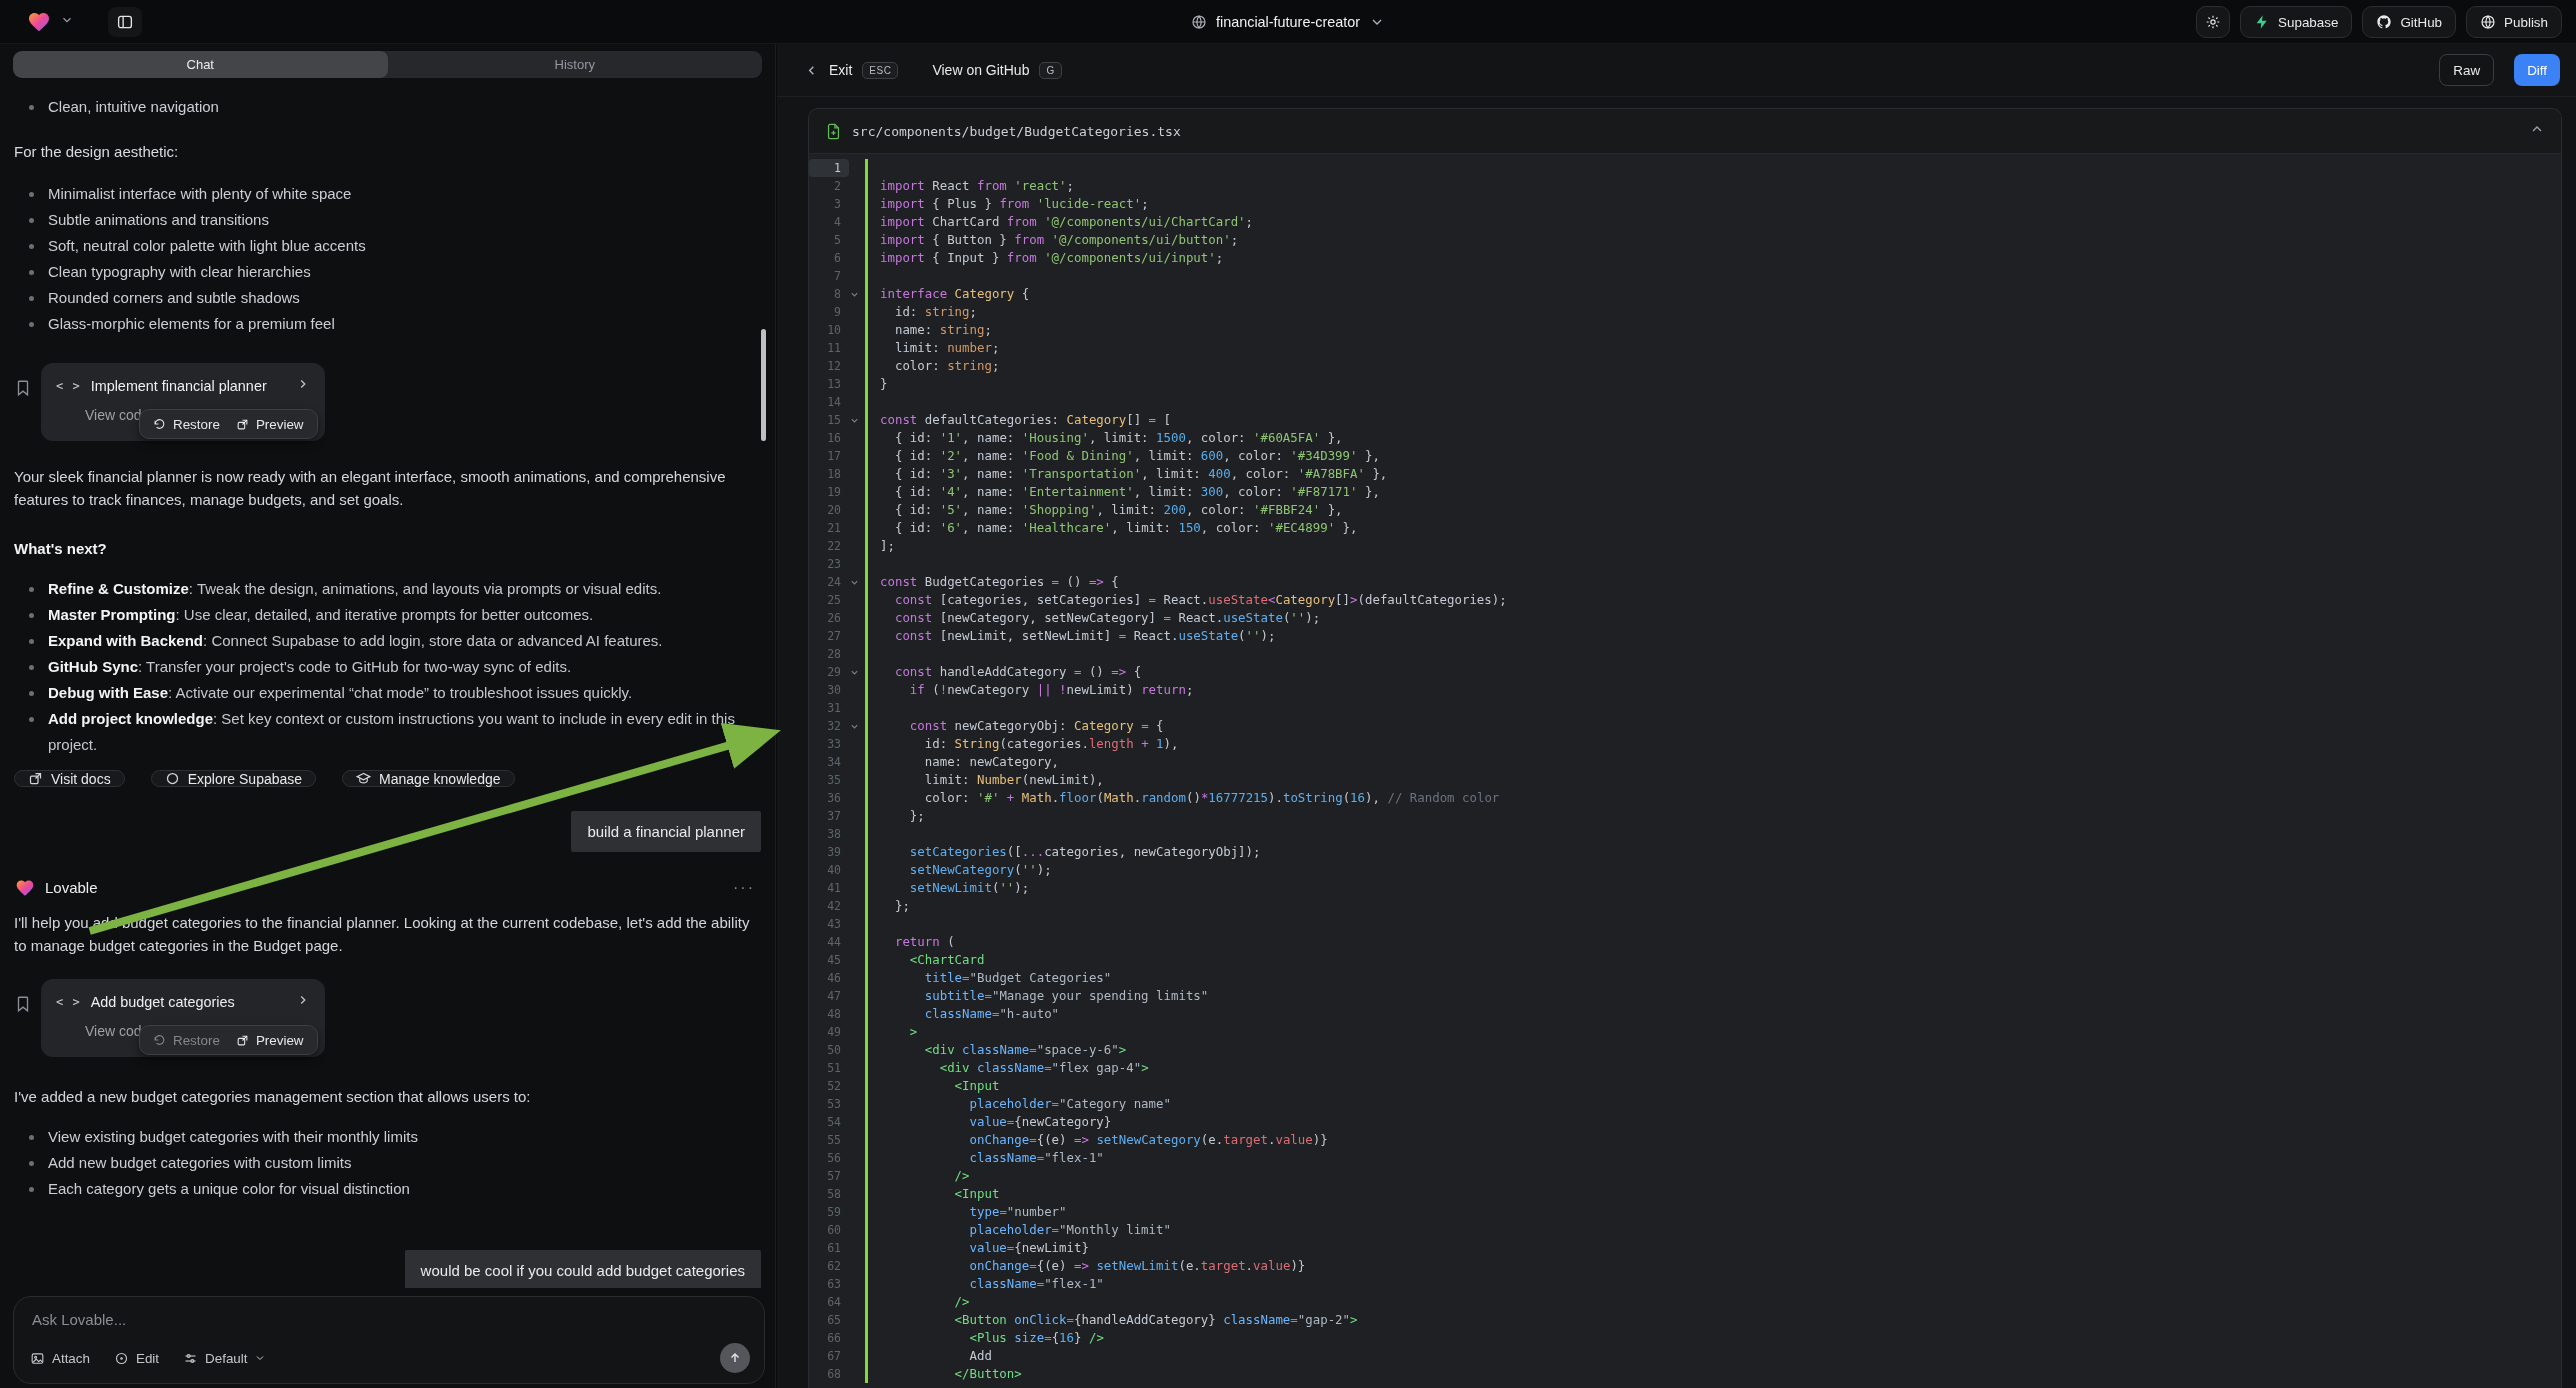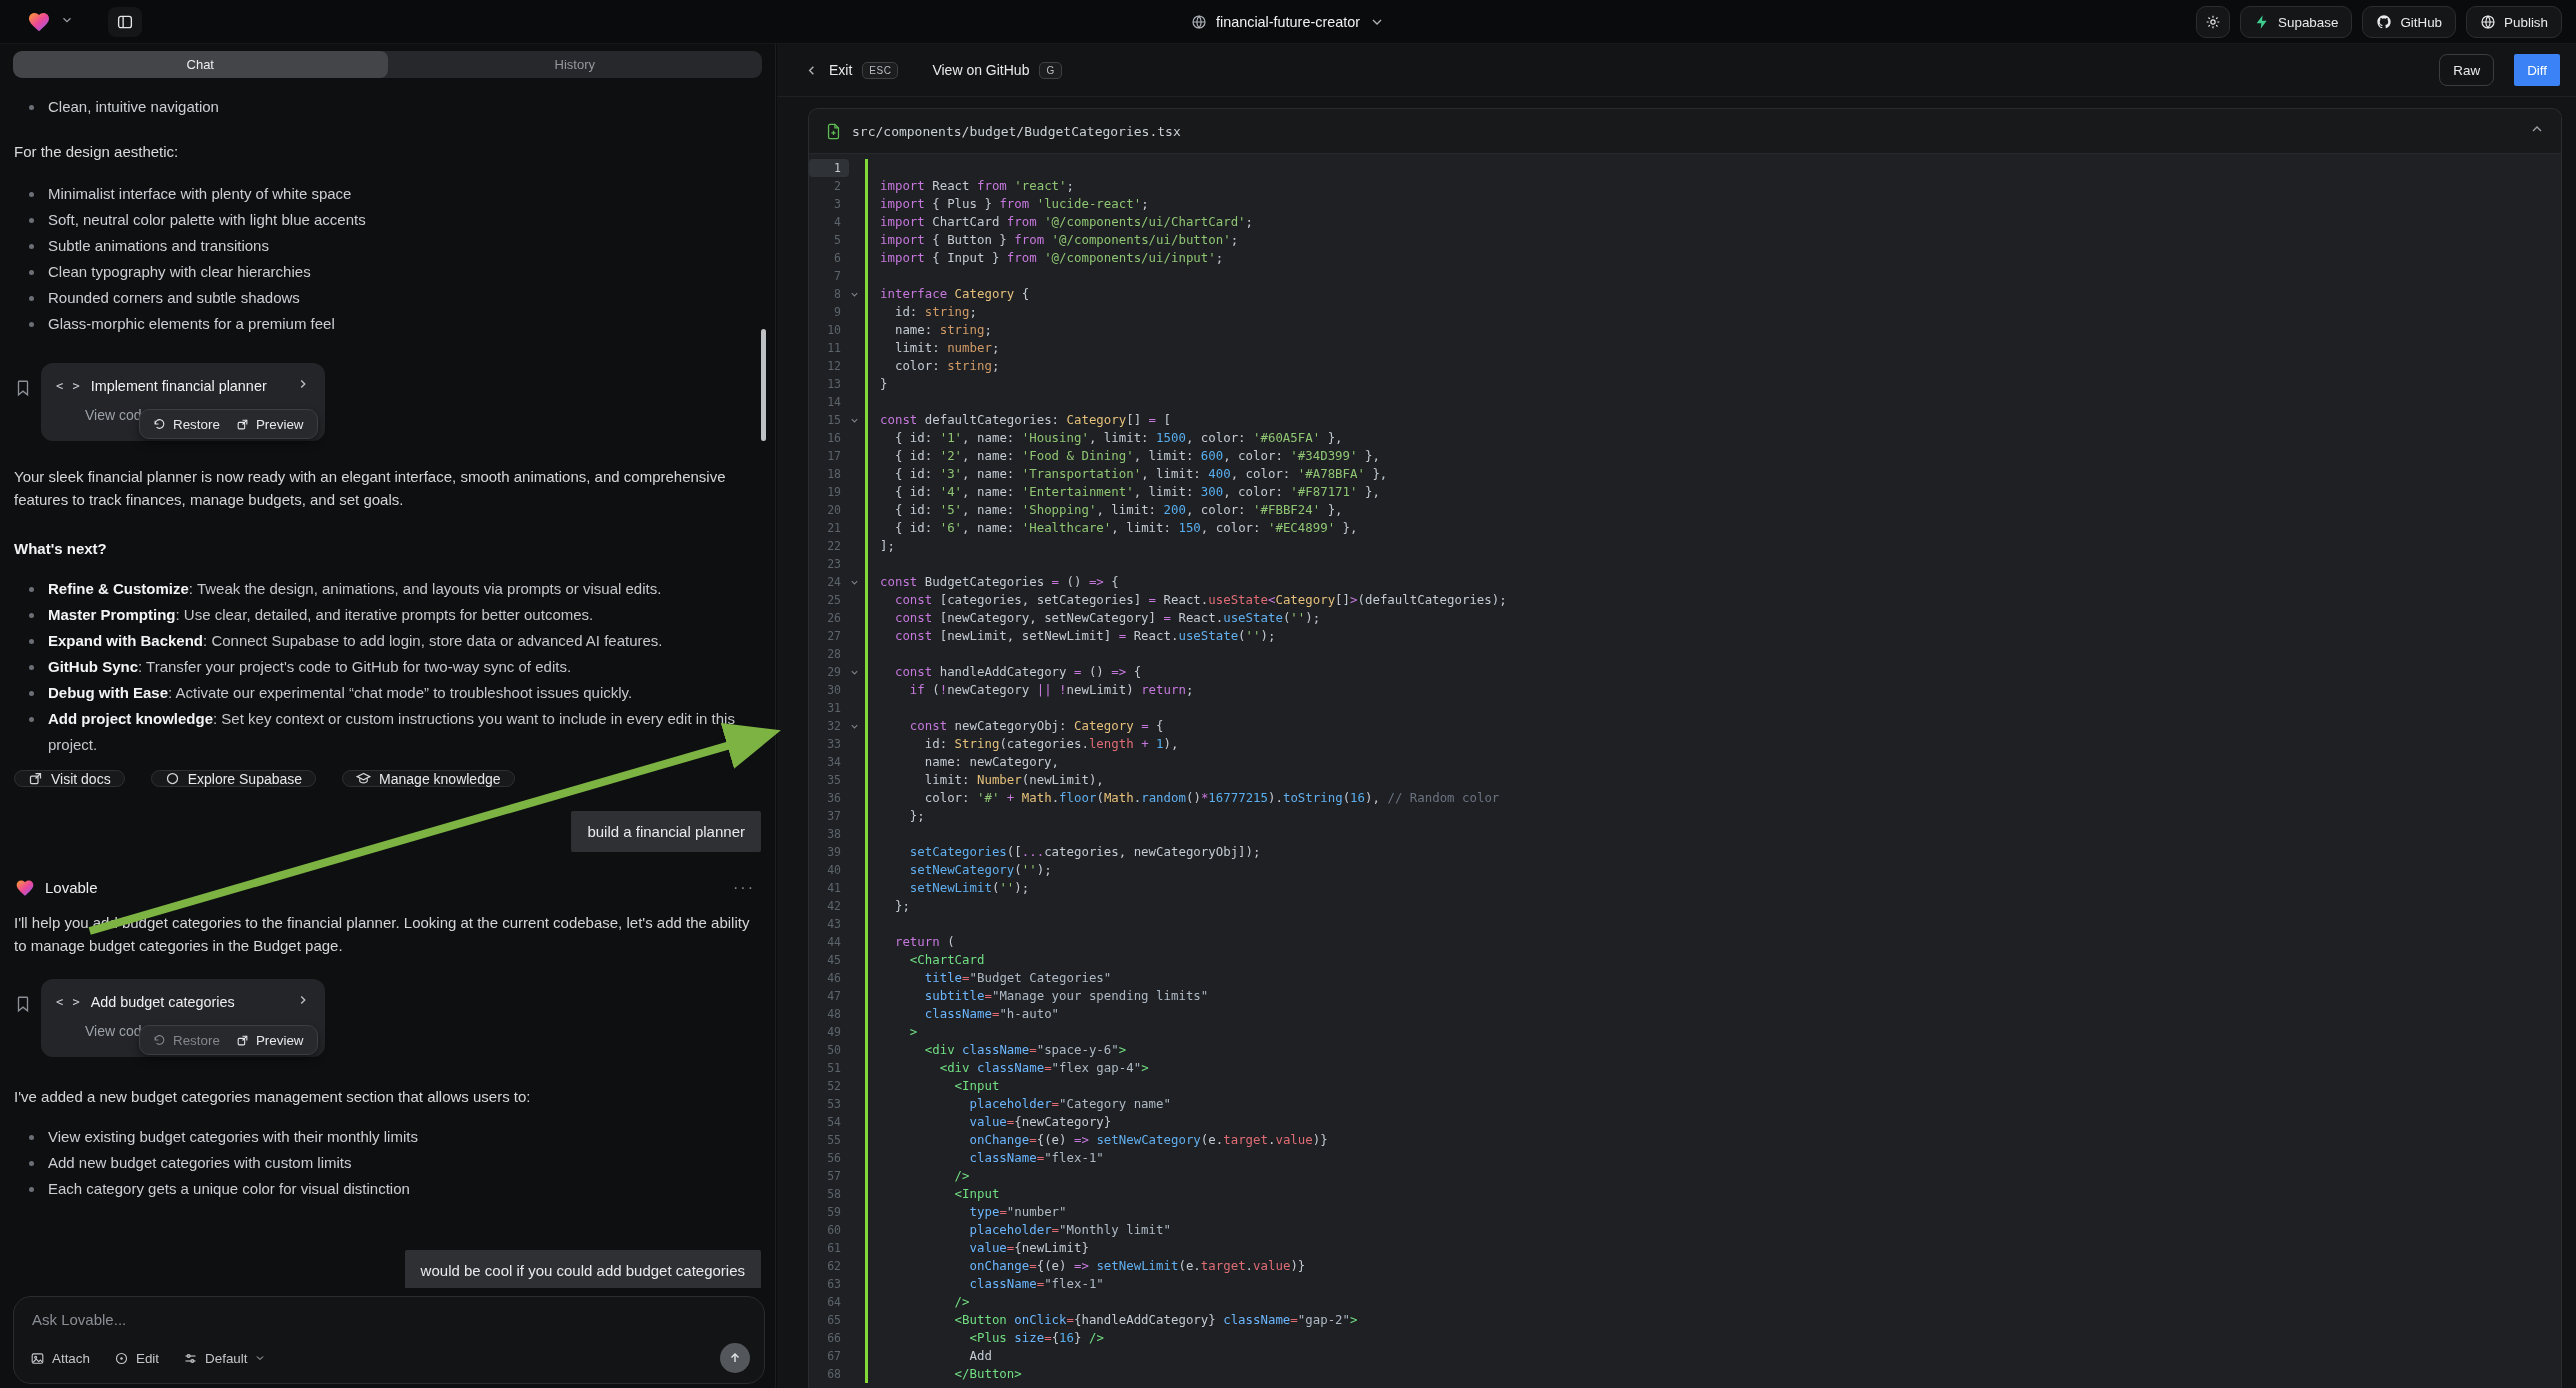--- a/index.html
+++ b/index.html
@@ -88,21 +88,21 @@
 
   
   .codepane { position:absolute; left:777px; top:44px; right:0; bottom:0; background:#121416; }
   .code-toolbar { position:absolute; left:0; right:0; top:0; height:53px; border-bottom:1px solid #1E2022; display:flex; align-items:center; padding-left:27px; gap:10px; color:#E8EAEB; font-size:14px; }
   .code-toolbar .back svg { width:15px; height:15px; stroke:#AEB3B8; }
   .kbd { font-size:10px; color:#B9BEC4; border:1px solid #3D4043; border-radius:5px; padding:2px 6px; letter-spacing:0.5px; background:#1B1D1F; }
   .tb-group { display:flex; align-items:center; gap:10px; cursor:pointer; }
   .gh-group { margin-left:24px; }
   .tb-spacer { flex:1; }
   .raw-btn { height:32px; padding:0 13px; background:transparent; border:1px solid #3A3D41; border-radius:8px; color:#E8EAEB; font-size:13.4px; margin-right:10px; cursor:pointer; }
-  .diff-btn { height:32px; padding:0 13px; background:#3B82F6; border:none; border-radius:2px; color:#fff; font-size:13.4px; margin-right:16px; cursor:pointer;text-align:right; }
+  .diff-btn { height:32px; padding:0 13px; background:#3B82F6; border:none; border-radius:8px; color:#fff; font-size:13.4px; margin-right:16px; cursor:pointer;text-align:right; }
 
   .code-card { position:absolute; left:31px; top:64px; width:1754px; bottom:0; background:#1E2023; border:1px solid #2A2D30; border-bottom:none; border-radius:10px 10px 0 0; overflow:hidden; }
   .file-head { height:45px; background:#17191B; border-bottom:1px solid #26282B; display:flex; align-items:center; padding:0 16px; gap:10px; }
   .file-head svg.fico { width:17px; height:17px; stroke:#5FBE53; }
   .file-path { font-family:"DejaVu Sans Mono", monospace; font-size:13px; color:#CBD0D5; }
   .collapse { margin-left:auto; cursor:pointer; }
   .collapse svg { width:16px; height:16px; stroke:#9AA0A6; }
 
   .editor { padding-top:5px; font-family:"DejaVu Sans Mono", monospace; font-size:12.4px; }
   .cl { display:flex; height:18px; line-height:18px; }
@@ -204,22 +204,22 @@
       <div class="tab">History</div>
     </div>
 
     <div class="chat-scroll">
       <ul class="dots first">
         <li>Clean, intuitive navigation</li>
       </ul>
       <div class="msg-h">For the design aesthetic:</div>
       <ul class="dots design">
         <li>Minimalist interface with plenty of white space</li>
+        <li>Subtle animations and transitions</li>
         <li>Soft, neutral color palette with light blue accents</li>
-        <li>Subtle animations and transitions</li>
         <li>Clean typography with clear hierarchies</li>
         <li>Rounded corners and subtle shadows</li>
         <li>Glass-morphic elements for a premium feel</li>
       </ul>
 
       <div class="vc-wrap">
         <span class="bm-icon">
           <svg viewBox="0 0 24 24" fill="none" stroke-width="1.8">
               <path d="M7 3h10a1 1 0 0 1 1 1v17l-6-4.8L6 21V4a1 1 0 0 1 1-1z"></path>
             </svg>

